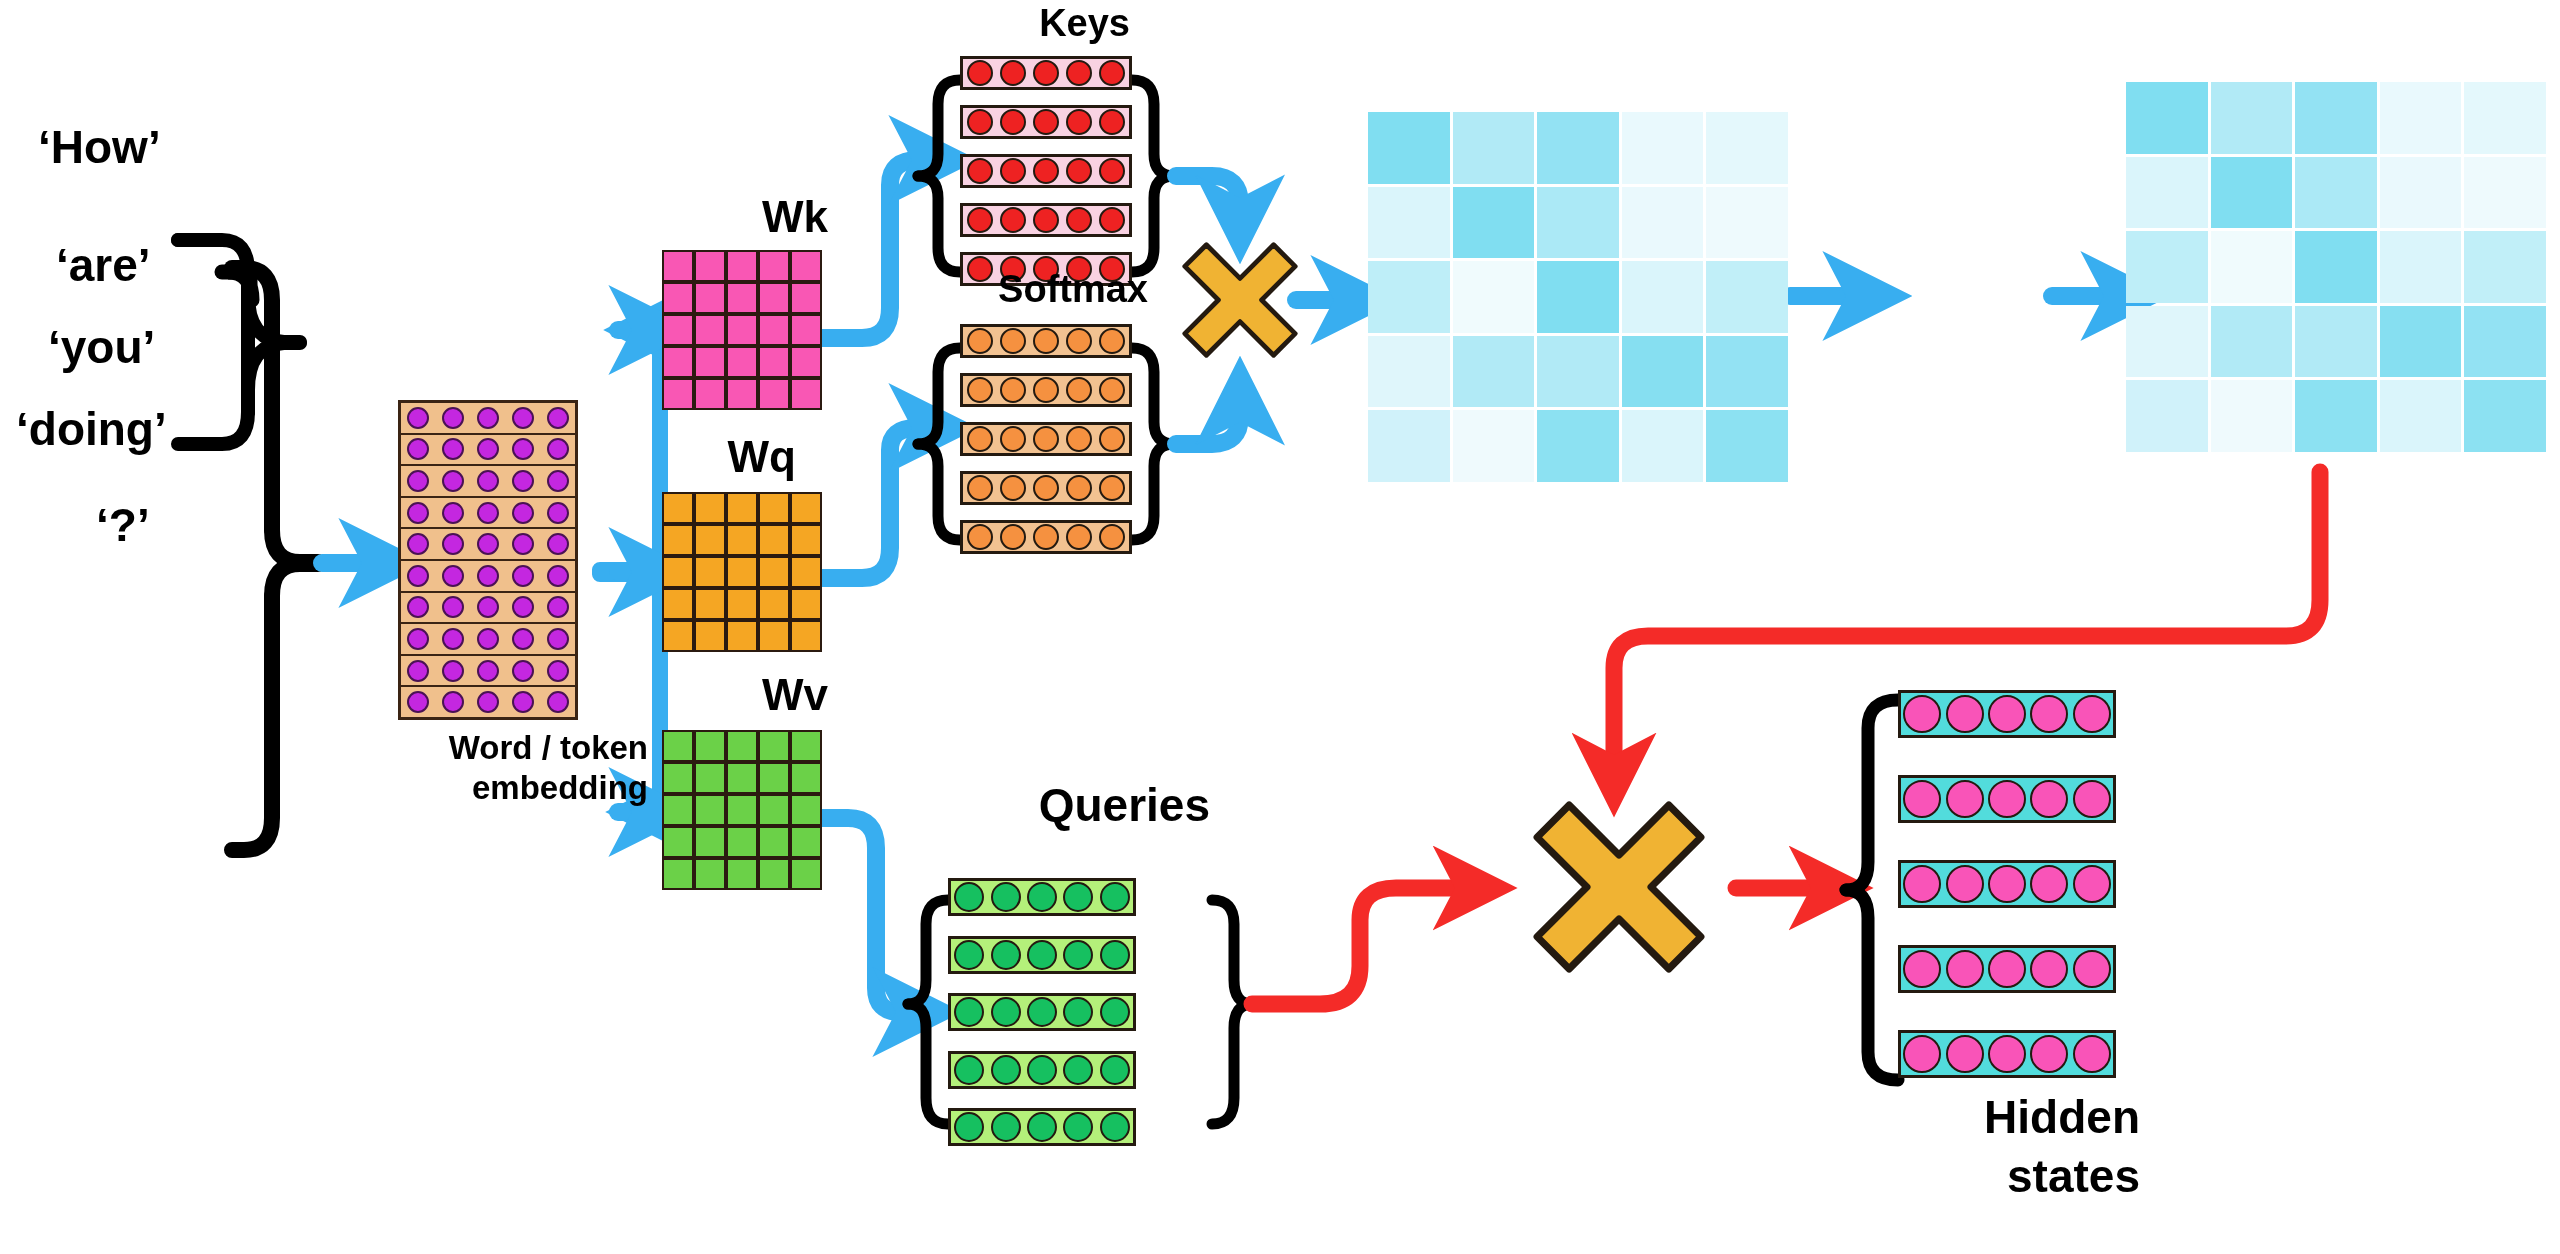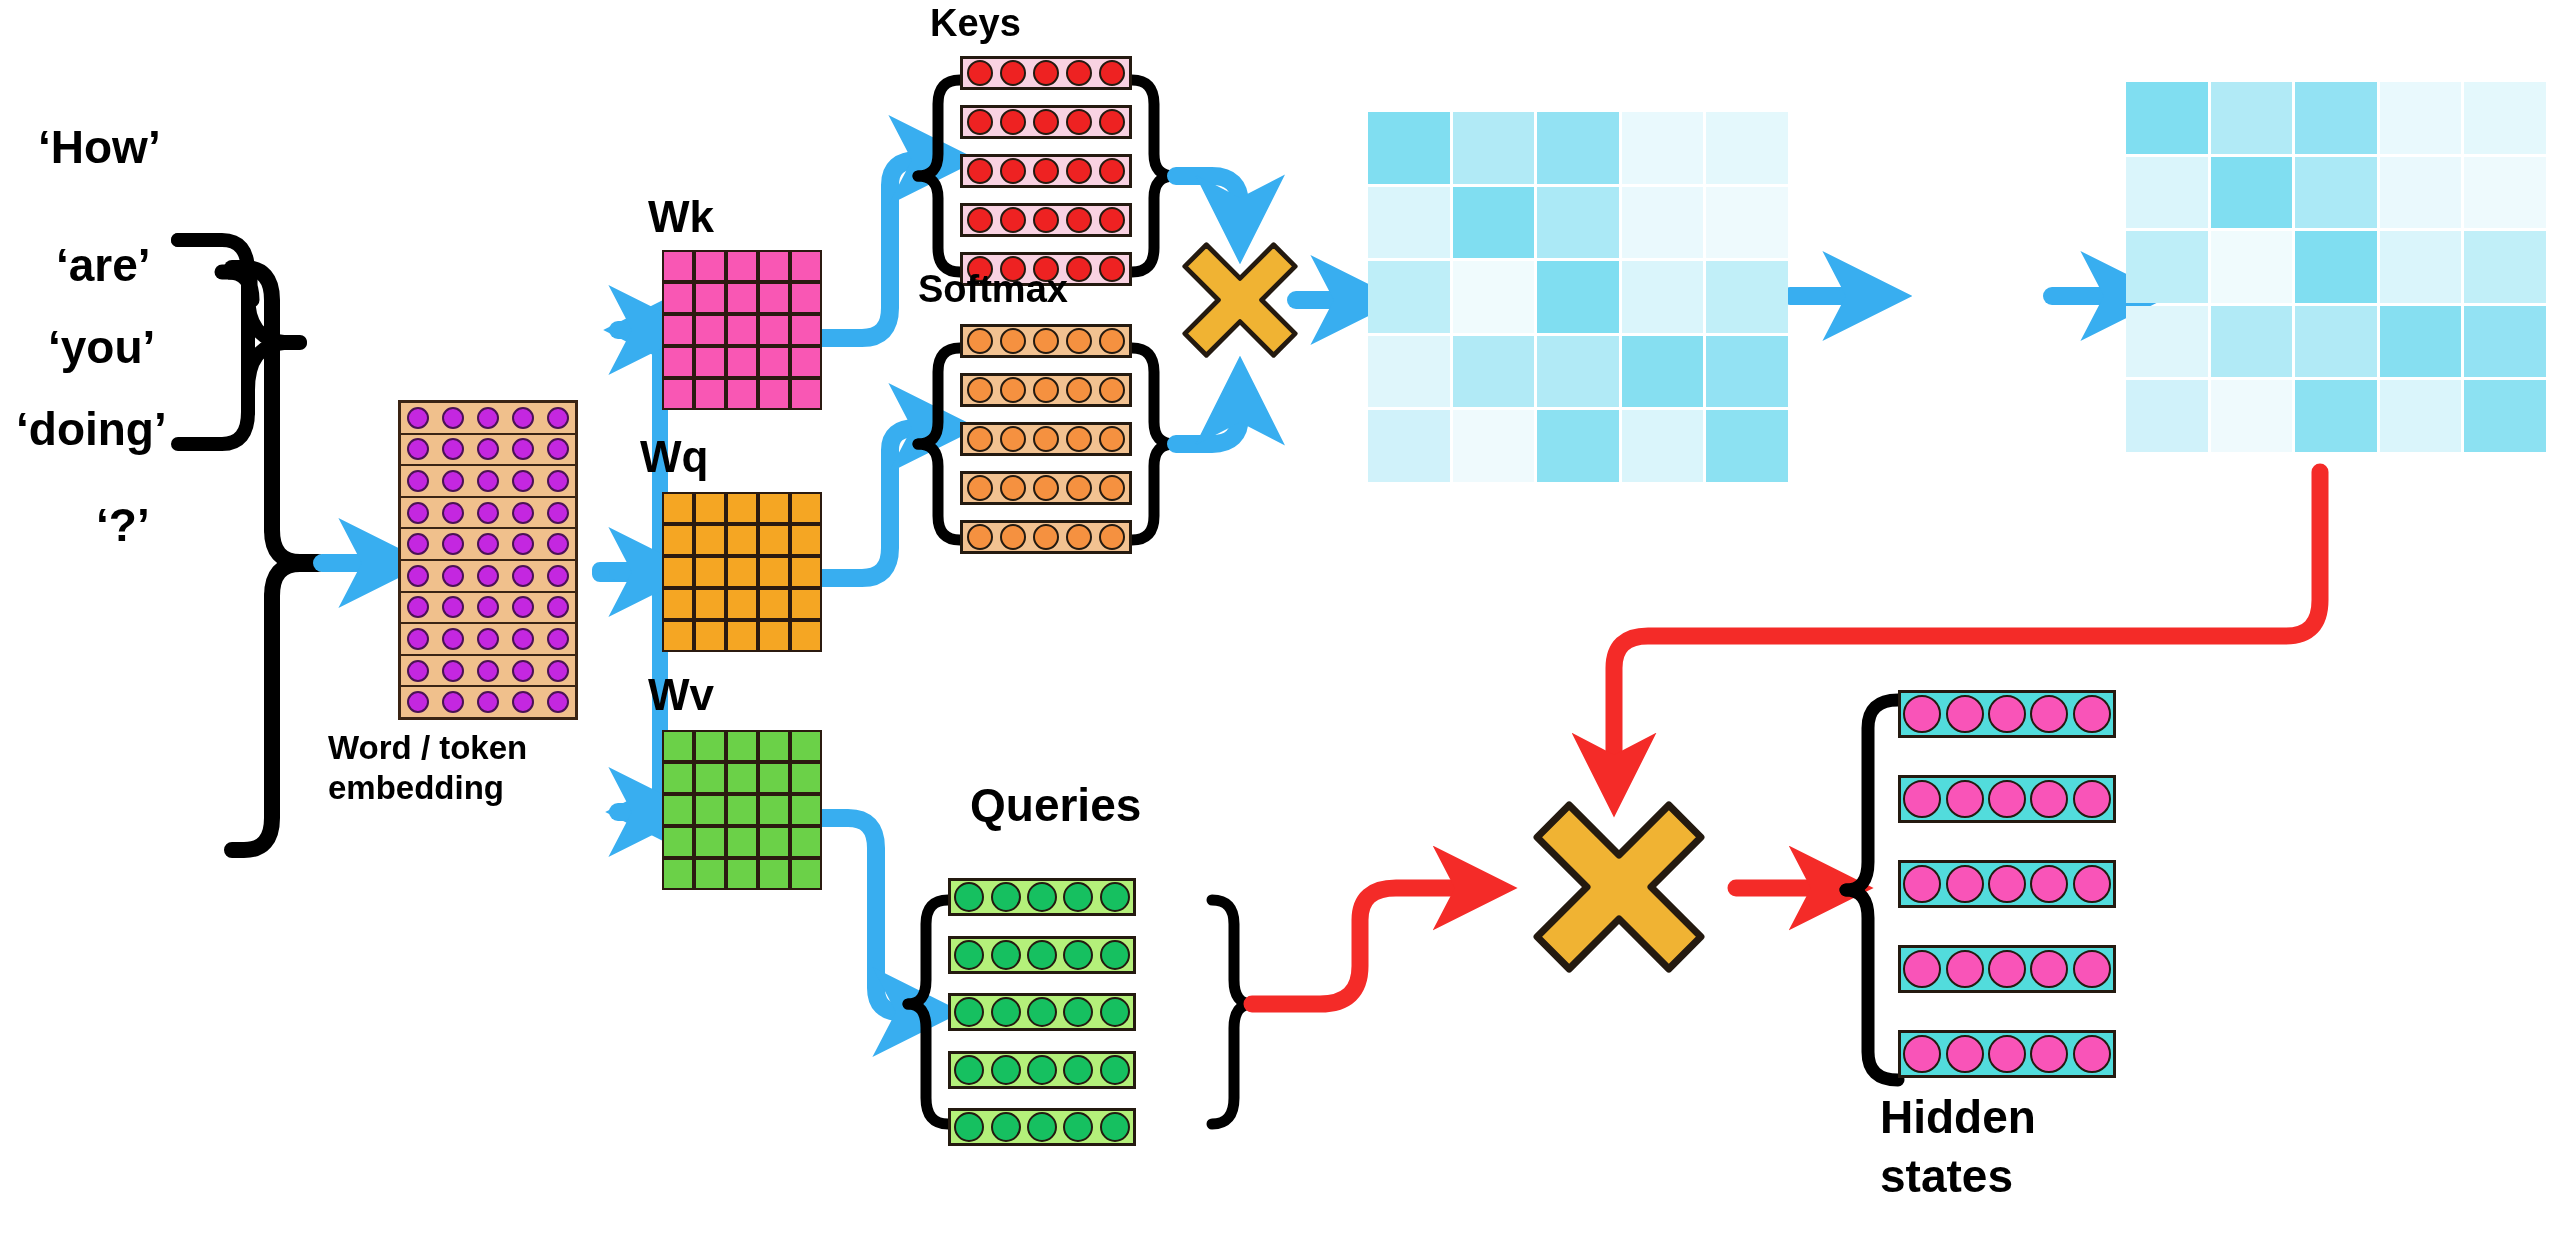--- a/index.html
+++ b/index.html
@@ -1,21 +1,21 @@
 <!DOCTYPE html>
 <html><head>
 <meta charset="utf-8">
 <style>
   html,body{margin:0;padding:0;background:#ffffff;}
   body{width:2560px;height:1254px;font-family:"Liberation Sans",sans-serif;overflow:hidden;}
   #stage{position:relative;width:2560px;height:1254px;background:#fff;}
   .abs{position:absolute;}
   svg.layer{position:absolute;left:0;top:0;width:2560px;height:1254px;overflow:visible;}
   .token{position:absolute;font-weight:bold;color:#000;white-space:nowrap;}
-  .blocklabel{position:absolute;font-weight:bold;color:#000;white-space:nowrap;text-align:left;}
+  .blocklabel{position:absolute;font-weight:bold;color:#000;white-space:nowrap;text-align:right;}
 
   
   .wmat{position:absolute;display:grid;box-sizing:border-box;}
   .wmat > i{display:block;box-sizing:border-box;border:2px solid #2b1a10;}
 
   
   .embed{position:absolute;box-sizing:border-box;background:#f0c08c;border:3px solid #3a2414;
          display:flex;flex-direction:column;}
   .embed .erow{flex:1 1 0;display:flex;align-items:center;justify-content:space-around;
                border-bottom:2px solid #3a2414;box-sizing:border-box;}
@@ -245,21 +245,21 @@
       <i style="background: rgb(249, 87, 180);"></i>
       <i style="background: rgb(249, 87, 180);"></i>
       <i style="background: rgb(249, 87, 180);"></i>
       <i style="background: rgb(249, 87, 180);"></i>
       <i style="background: rgb(249, 87, 180);"></i>
       <i style="background: rgb(249, 87, 180);"></i>
       <i style="background: rgb(249, 87, 180);"></i>
       <i style="background: rgb(249, 87, 180);"></i>
     </div>
 
-  <div class="blocklabel" style="left:640px;top:432px;width:180px;font-size:44px;">Wq</div>
+  <div class="blocklabel" style="left:616px;top:432px;width:180px;font-size:44px;">Wq</div>
   <div class="wmat" id="wq-matrix" style="left: 662px; top: 492px; width: 160px; height: 160px; grid-template-columns: repeat(5, 1fr); grid-template-rows: repeat(5, 1fr);">
       <i style="background: rgb(245, 166, 35);"></i>
       <i style="background: rgb(245, 166, 35);"></i>
       <i style="background: rgb(245, 166, 35);"></i>
       <i style="background: rgb(245, 166, 35);"></i>
       <i style="background: rgb(245, 166, 35);"></i>
       <i style="background: rgb(245, 166, 35);"></i>
       <i style="background: rgb(245, 166, 35);"></i>
       <i style="background: rgb(245, 166, 35);"></i>
       <i style="background: rgb(245, 166, 35);"></i>

